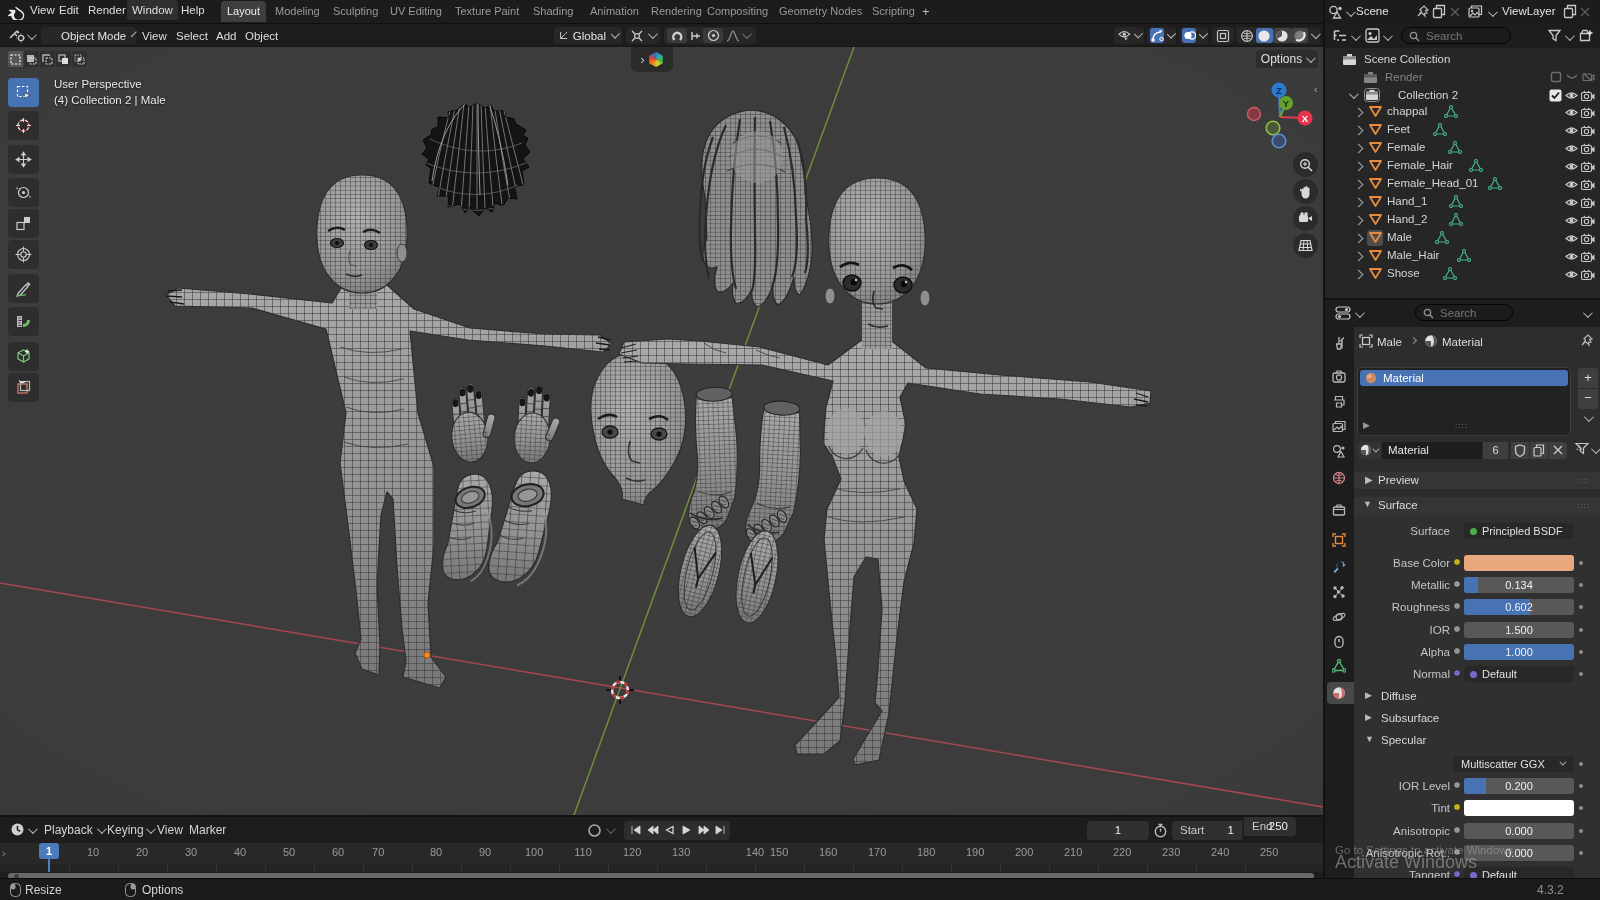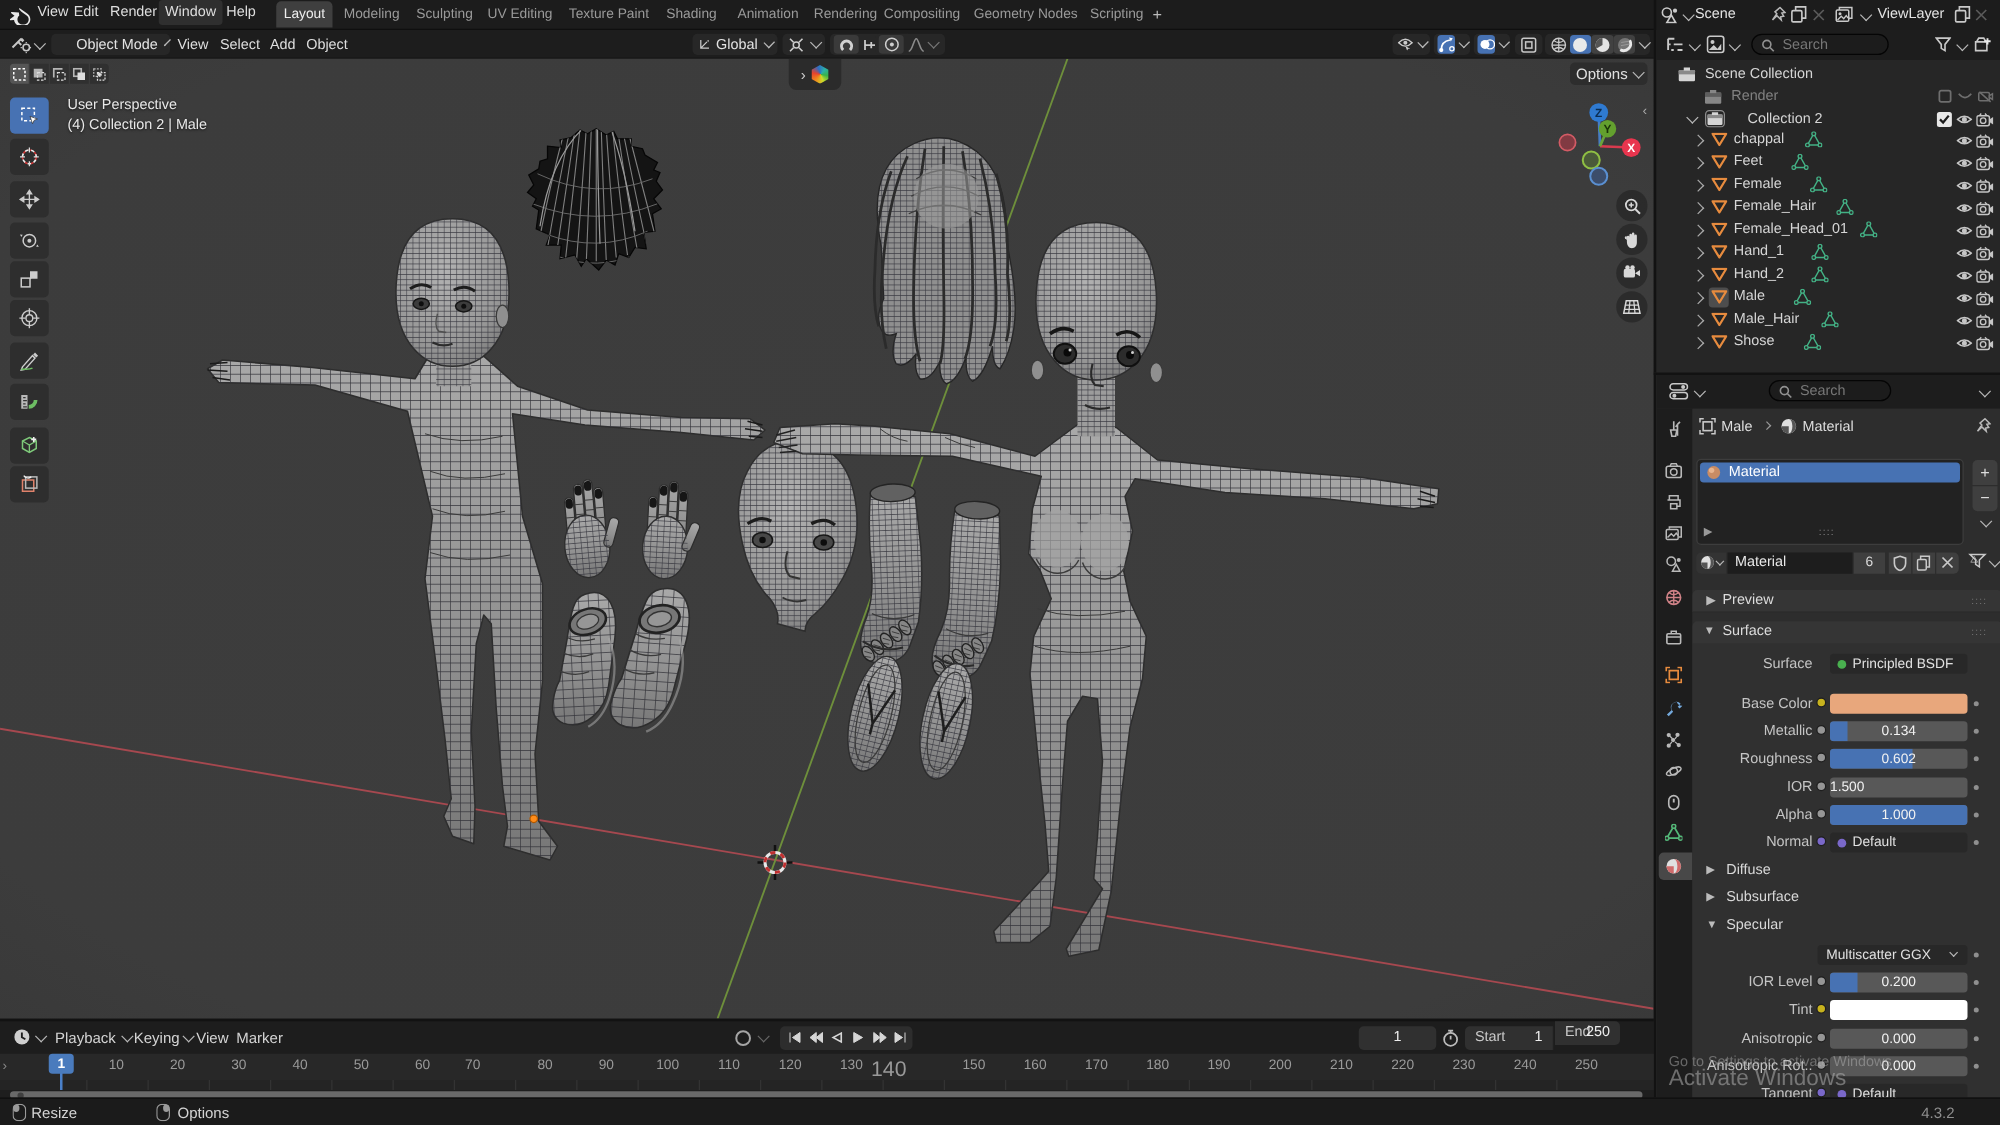--- a/index.html
+++ b/index.html
@@ -1069,21 +1069,21 @@
 <div class="ab" style="left:0px;top:301px;width:125px;text-align:right;color:#c4c4c4;font-size:11.5px">Roughness</div>
 <span class="ab" style="left:128px;top:302px;width:8px;height:8px;border-radius:50%;background:#969696;border:1px solid #1e1e1e"></span>
 <div class="ab" style="left:139px;top:299px;width:110px;height:16px;background:#585858;border-radius:3px;overflow:hidden">
       <span class="ab" style="left:0;top:0;width:66px;height:16px;background:#4772b3"></span>
       <span class="ab" style="left:0;width:110px;text-align:center;color:#f2f2f2;font-size:11px;line-height:16px">0.602</span>
     </div>
 <span class="ab" style="left:254px;top:305px;width:4px;height:4px;border-radius:50%;background:#8f8f8f"></span>
 <div class="ab" style="left:0px;top:324px;width:125px;text-align:right;color:#c4c4c4;font-size:11.5px">IOR</div>
 <span class="ab" style="left:128px;top:325px;width:8px;height:8px;border-radius:50%;background:#969696;border:1px solid #1e1e1e"></span>
 <div class="ab" style="left:139px;top:322px;width:110px;height:16px;background:#585858;border-radius:3px;overflow:hidden">
-      <span class="ab" style="left:0;width:110px;color:#f2f2f2;font-size:11px;line-height:16px">1.500</span>
+      <span class="ab" style="left:0;width:110px;text-align:center;color:#f2f2f2;font-size:11px;line-height:16px">1.500</span>
     </div>
 <span class="ab" style="left:254px;top:328px;width:4px;height:4px;border-radius:50%;background:#8f8f8f"></span>
 <div class="ab" style="left:0px;top:346px;width:125px;text-align:right;color:#c4c4c4;font-size:11.5px">Alpha</div>
 <span class="ab" style="left:128px;top:347px;width:8px;height:8px;border-radius:50%;background:#969696;border:1px solid #1e1e1e"></span>
 <div class="ab" style="left:139px;top:344px;width:110px;height:16px;background:#585858;border-radius:3px;overflow:hidden">
       <span class="ab" style="left:0;top:0;width:110px;height:16px;background:#4772b3"></span>
       <span class="ab" style="left:0;width:110px;text-align:center;color:#f2f2f2;font-size:11px;line-height:16px">1.000</span>
     </div>
 <span class="ab" style="left:254px;top:350px;width:4px;height:4px;border-radius:50%;background:#8f8f8f"></span>
 <div class="ab" style="left:0px;top:368px;width:125px;text-align:right;color:#c4c4c4;font-size:11.5px">Normal</div>
@@ -1191,21 +1191,21 @@
       <span class="ab" style="left:225.10000000000002px;top:3px;width:30px;text-align:center;color:#9a9a9a;font-size:11px">40</span>
       <span class="ab" style="left:274.1px;top:3px;width:30px;text-align:center;color:#9a9a9a;font-size:11px">50</span>
       <span class="ab" style="left:323.1px;top:3px;width:30px;text-align:center;color:#9a9a9a;font-size:11px">60</span>
       <span class="ab" style="left:372.1px;top:3px;width:30px;text-align:left;color:#9a9a9a;font-size:11px">70</span>
       <span class="ab" style="left:421.1px;top:3px;width:30px;text-align:center;color:#9a9a9a;font-size:11px">80</span>
       <span class="ab" style="left:470.1px;top:3px;width:30px;text-align:center;color:#9a9a9a;font-size:11px">90</span>
       <span class="ab" style="left:519.1px;top:3px;width:30px;text-align:center;color:#9a9a9a;font-size:11px">100</span>
       <span class="ab" style="left:568.1px;top:3px;width:30px;text-align:center;color:#9a9a9a;font-size:11px">110</span>
       <span class="ab" style="left:617.1px;top:3px;width:30px;text-align:center;color:#9a9a9a;font-size:11px">120</span>
       <span class="ab" style="left:666.1px;top:3px;width:30px;text-align:center;color:#9a9a9a;font-size:11px">130</span>
-      <span class="ab" style="left:696px;top:3px;width:30px;text-align:center;color:#9a9a9a;font-size:17px">140</span>
+      <span class="ab" style="left:740px;top:3px;width:30px;text-align:center;color:#9a9a9a;font-size:11px">140</span>
       <span class="ab" style="left:764.1px;top:3px;width:30px;text-align:center;color:#9a9a9a;font-size:11px">150</span>
       <span class="ab" style="left:813.1px;top:3px;width:30px;text-align:center;color:#9a9a9a;font-size:11px">160</span>
       <span class="ab" style="left:862.1px;top:3px;width:30px;text-align:center;color:#9a9a9a;font-size:11px">170</span>
       <span class="ab" style="left:911.1px;top:3px;width:30px;text-align:center;color:#9a9a9a;font-size:11px">180</span>
       <span class="ab" style="left:960.1px;top:3px;width:30px;text-align:center;color:#9a9a9a;font-size:11px">190</span>
       <span class="ab" style="left:1009.0999999999999px;top:3px;width:30px;text-align:center;color:#9a9a9a;font-size:11px">200</span>
       <span class="ab" style="left:1058.1000000000001px;top:3px;width:30px;text-align:center;color:#9a9a9a;font-size:11px">210</span>
       <span class="ab" style="left:1107.1000000000001px;top:3px;width:30px;text-align:center;color:#9a9a9a;font-size:11px">220</span>
       <span class="ab" style="left:1156.1000000000001px;top:3px;width:30px;text-align:center;color:#9a9a9a;font-size:11px">230</span>
       <span class="ab" style="left:1205.1000000000001px;top:3px;width:30px;text-align:center;color:#9a9a9a;font-size:11px">240</span>

